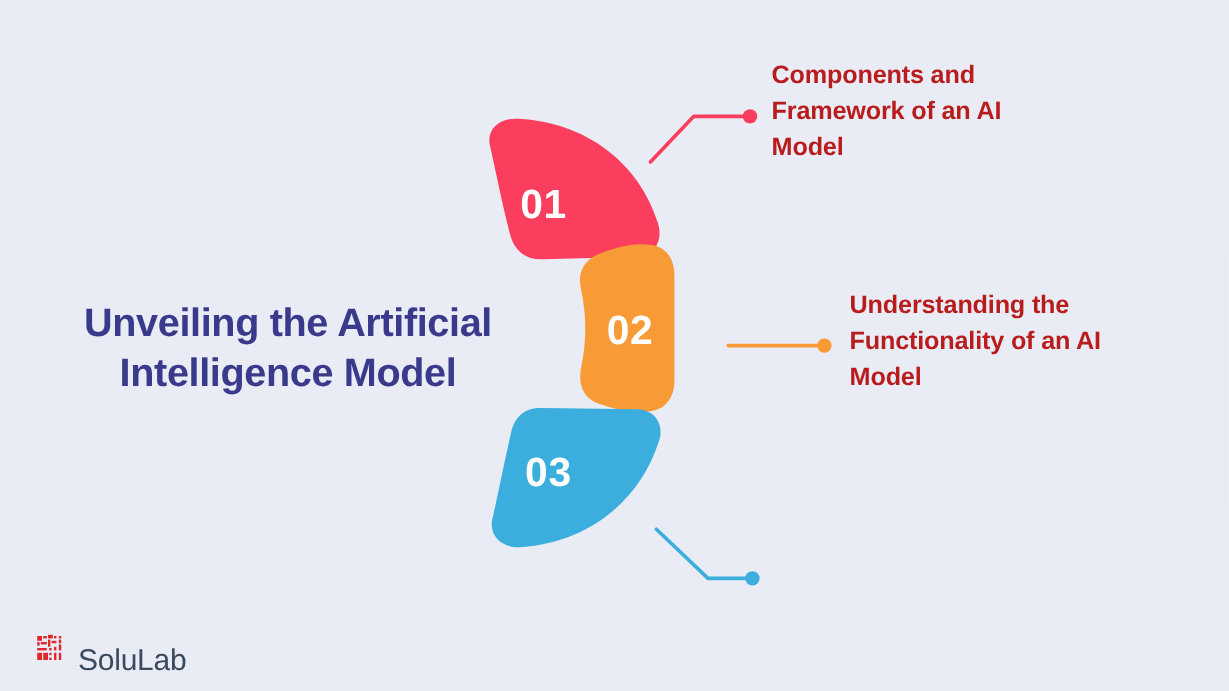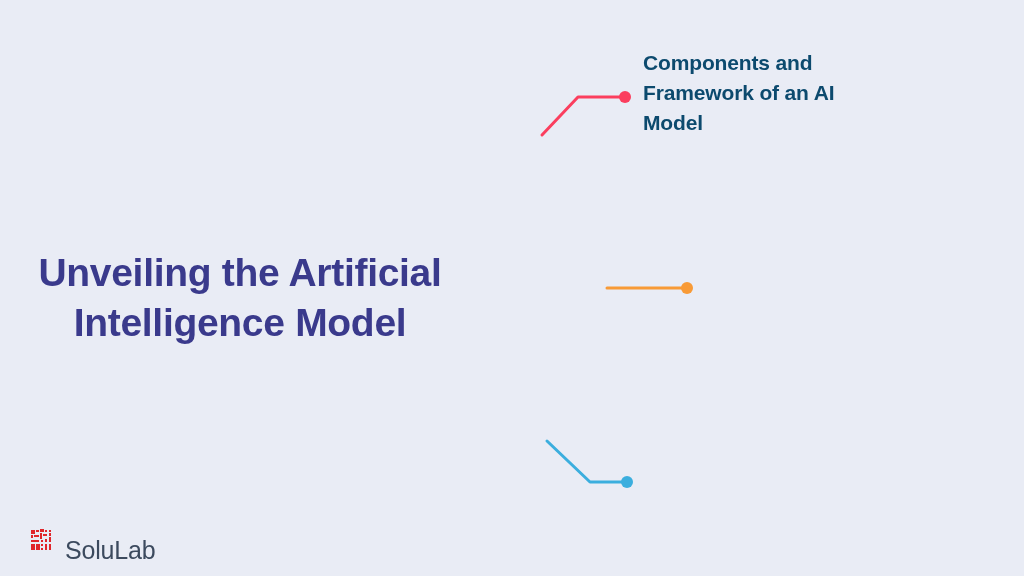--- a/index.html
+++ b/index.html
@@ -19,21 +19,21 @@
     background: #e9ecf5;
   }
 
   
   #main-title {
     position: absolute;
     left: 30px;
     top: 248px;
     width: 420px;
     text-align: center;
-    font-size: 39px;
+    font-size: 33px;
     font-weight: bold;
     line-height: 1.28;
     letter-spacing: -0.3px;
     color: #3a3a8c;
   }
 
   
   #arc-graphic {
     position: absolute;
     left: 380px;
@@ -64,21 +64,21 @@
     height: 576px;
     pointer-events: none;
   }
 
   
   .step-text {
     position: absolute;
     font-size: 21px;
     font-weight: bold;
     line-height: 1.42;
-    color: #0c4a6e;
+    color: #b91c1c;
     letter-spacing: -0.15px;
   }
   #step-text-1 {
     left: 643px;
     top: 48px;
     width: 250px;
   }
   #step-text-2 {
     left: 708px;
     top: 240px;
@@ -113,40 +113,80 @@
     margin-top: 20px;
   }
 </style>
 </head>
 <body>
 
 <div id="canvas">
 
   <div id="main-title">Unveiling the Artificial Intelligence Model</div>
 
+  <div id="arc-graphic">
+    <svg viewBox="0 0 220 410" xmlns="http://www.w3.org/2000/svg">
+
+      <g>
+        <path d="M 28 30
+                 C 26 16, 38 8, 52 9
+                 C 108 12, 152 45, 168 95
+                 C 173 110, 166 122, 153 124
+                 L 72 126
+                 C 58 127, 48 118, 45 105
+                 C 38 78, 33 52, 28 30 Z" fill="#fb3e5e"></path>
+        <text class="seg-number" x="73" y="92" text-anchor="middle">01</text>
+      </g>
+
+      <g>
+        <path d="M 118 122
+                 C 132 116, 148 112, 162 114
+                 C 176 116, 182 126, 182 140
+                 L 182 228
+                 C 182 242, 174 252, 160 253
+                 C 146 254, 131 251, 118 246
+                 C 106 241, 102 231, 104 218
+                 C 109 194, 109 174, 104 150
+                 C 101 137, 107 127, 118 122 Z" fill="#f89a36"></path>
+        <text class="seg-number" x="145" y="197" text-anchor="middle">02</text>
+      </g>
+
+      <g>
+        <path d="M 72 250
+                 L 152 251
+                 C 166 252, 174 264, 169 278
+                 C 153 328, 110 362, 54 366
+                 C 40 367, 28 358, 30 344
+                 C 35 322, 40 296, 46 270
+                 C 49 257, 58 249, 72 250 Z" fill="#3baede"></path>
+        <text class="seg-number" x="77" y="315" text-anchor="middle">03</text>
+      </g>
+    </svg>
+  </div>
 
   <svg id="connectors" viewBox="0 0 1024 576" xmlns="http://www.w3.org/2000/svg">
 
     <g>
       <path d="M 542 135 L 578 97 L 622 97" fill="none" stroke="#fb3e5e" stroke-width="3" stroke-linecap="round" stroke-linejoin="round"></path>
       <circle cx="625" cy="97" r="6" fill="#fb3e5e"></circle>
     </g>
 
     <g>
       <path d="M 607 288 L 684 288" fill="none" stroke="#f89a36" stroke-width="3" stroke-linecap="round" stroke-linejoin="round"></path>
       <circle cx="687" cy="288" r="6" fill="#f89a36"></circle>
     </g>
 
     <g>
       <path d="M 547 441 L 590 482 L 624 482" fill="none" stroke="#3baede" stroke-width="3" stroke-linecap="round" stroke-linejoin="round"></path>
       <circle cx="627" cy="482" r="6" fill="#3baede"></circle>
     </g>
   </svg>
 
   <div class="step-text" id="step-text-1">Components and Framework of an AI Model</div>
+  <div class="step-text" id="step-text-2">Understanding the Functionality of an AI Model</div>
 
   <div id="logo">
     <svg id="logo-mark" viewBox="0 0 26 26" xmlns="http://www.w3.org/2000/svg">
       <g fill="#e0262b">
         <rect x="1" y="2" width="4" height="4"></rect>
         <rect x="6" y="2" width="3" height="2"></rect>
         <rect x="10" y="1" width="4" height="3"></rect>
         <rect x="15" y="2" width="2" height="2"></rect>
         <rect x="19" y="2" width="2" height="2"></rect>
         <rect x="1" y="7" width="2" height="3"></rect>

